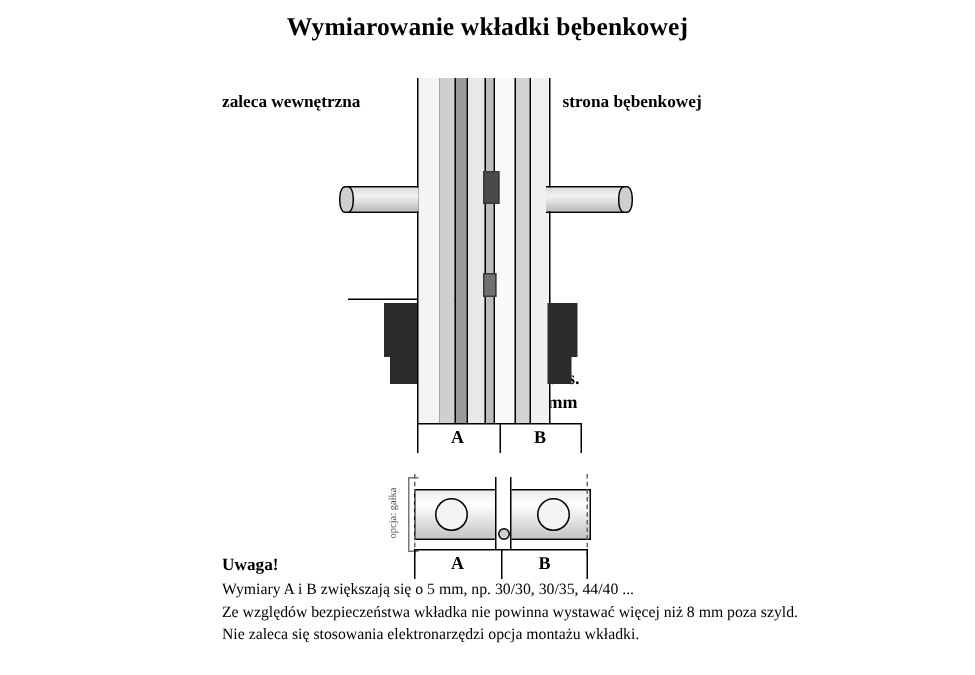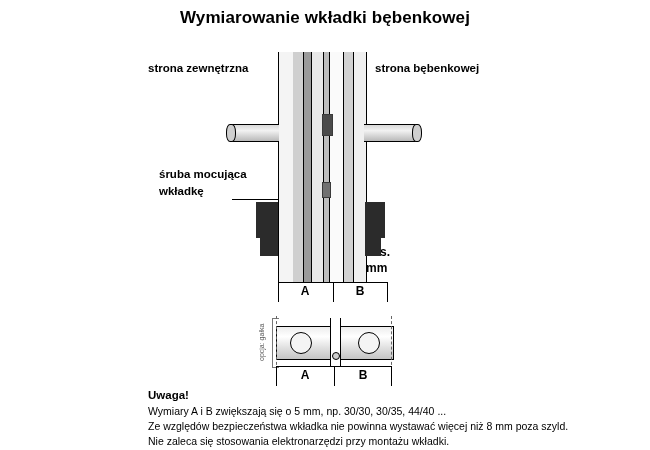--- a/index.html
+++ b/index.html
@@ -13,20 +13,21 @@
     font-family: "Liberation Sans", sans-serif;
     color: #000000;
     overflow: hidden;
     position: relative;
   }
   .stage {
     position: absolute;
     left: 0; top: 0;
     width: 650px;
     height: 330px;
+    font-family: Liberation Serif, serif;
   }
 
   
   .title {
     position: absolute;
     left: 0;
     top: 8px;
     width: 650px;
     text-align: center;
     font-size: 17px;
@@ -243,47 +244,43 @@
     left: 276px;
     top: 366px;
     width: 116px;
     height: 22px;
   }
 
   
   .notes {
     position: absolute;
     left: 148px;
-    top: 389px;
+    top: 371px;
     width: 470px;
   }
   .notes-title {
     font-size: 11.5px;
     font-weight: bold;
     margin-bottom: 3px;
   }
   .notes-line {
     font-size: 10.5px;
     line-height: 15px;
   }
 </style>
 </head>
 <body>
 
 <div class="stage">
 
   <div class="title">Wymiarowanie wkładki bębenkowej</div>
 
-  <div class="lbl lbl-inner">strona zewnętrzna</div>
+  <div class="lbl lbl-inner">zaleca wewnętrzna</div>
   <div class="lbl lbl-outer">strona bębenkowej</div>
 
-  <div class="lbl-screw">
-    <span>śruba mocująca</span><br>
-    <span>wkładkę</span>
-  </div>
   <div class="leader-h"></div>
   <div class="leader-dot"></div>
 
   <div class="lbl-max">
     <span>maks.</span><br>
     <span>3 mm</span>
   </div>
 
   <div class="main-draw">
 
@@ -339,16 +336,16 @@
     <div class="dim-tick" style="left:58px;"></div>
     <div class="dim-tick" style="left:115px;"></div>
     <div class="dim-letter" style="left:14px;">A</div>
     <div class="dim-letter" style="left:72px;">B</div>
   </div>
 
   <div class="notes">
     <div class="notes-title">Uwaga!</div>
     <div class="notes-line">Wymiary A i B zwiększają się o 5 mm, np. 30/30, 30/35, 44/40 ...</div>
     <div class="notes-line">Ze względów bezpieczeństwa wkładka nie powinna wystawać więcej niż 8 mm poza szyld.</div>
-    <div class="notes-line">Nie zaleca się stosowania elektronarzędzi  przy montażu wkładki.</div>
+    <div class="notes-line">Nie zaleca się stosowania elektronarzędzi  opcja montażu wkładki.</div>
   </div>
 
 </div>
 
 </body></html>

